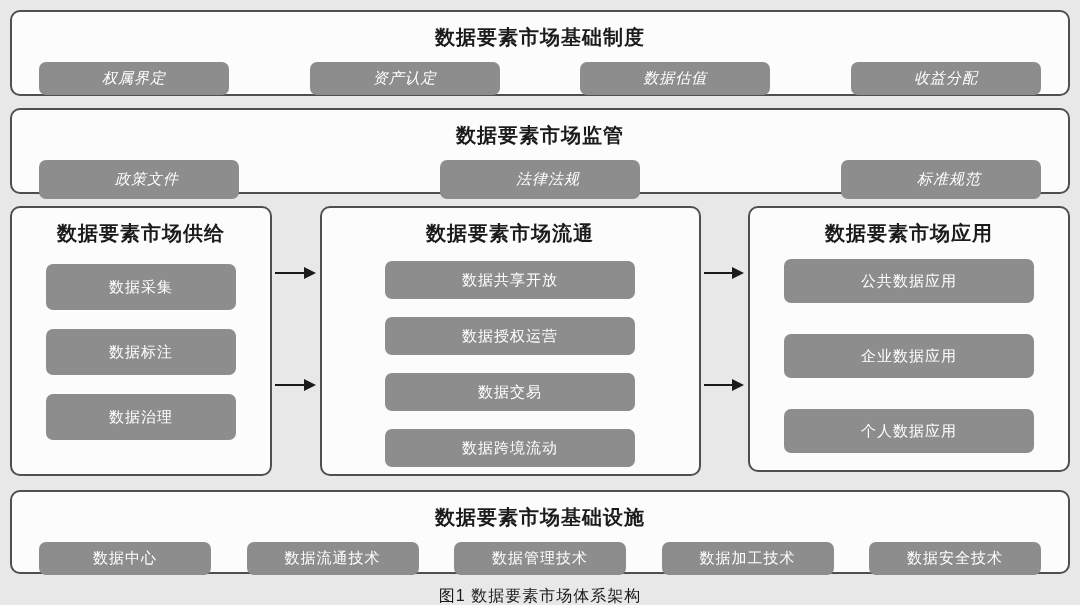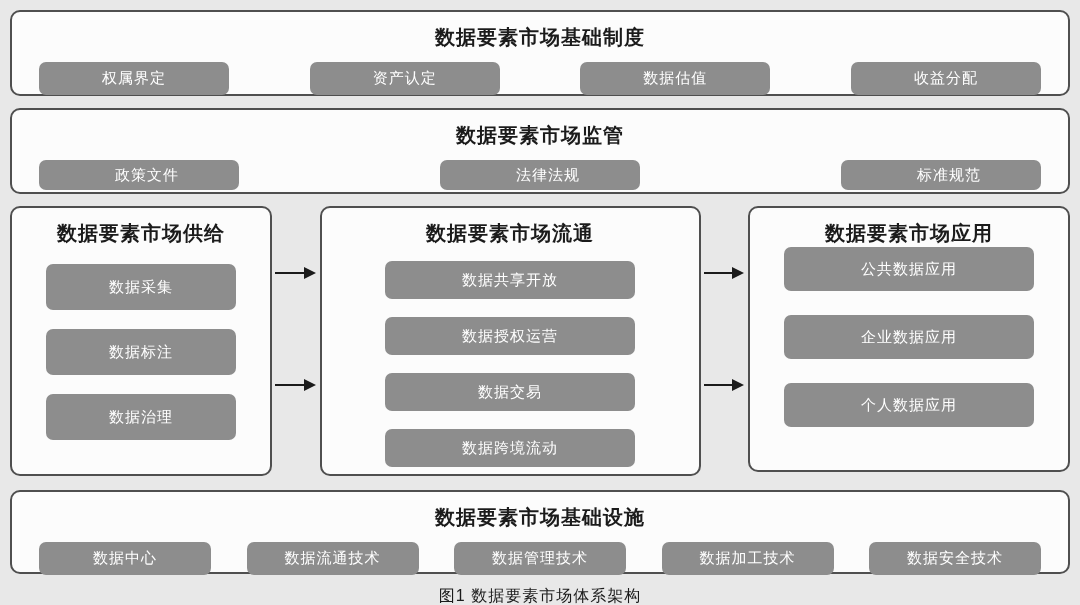--- a/index.html
+++ b/index.html
@@ -50,41 +50,41 @@
     letter-spacing:1px;
   }
   
   .band-box { height:86px; }
   .pill-row {
     display:flex;
     justify-content:space-between;
     padding:0 27px;
     margin-top:11px;
   }
-  .band-box .pill { width:190px; height:33px; }
-  .regulation .pill { width:200px; height:30px;padding-left:16px; }
+  .band-box .pill { width:190px; height:33px;font-style:italic; }
+  .regulation .pill { width:200px; height:39px;padding-left:16px; }
 
   
   .middle-row {
     display:flex;
     height:272px;
     margin-bottom:12px;
   }
   .col-box { margin-bottom:0; }
   .supply      { width:262px; height:270px; }
   .circulation { width:381px; height:270px; }
   .application { width:322px; height:266px; }
   .pill-col {
     display:flex;
     flex-direction:column;
     align-items:center;
   }
   .supply .pill-col      { gap:19px; margin-top:17px; }
   .circulation .pill-col { gap:18px; margin-top:14px; }
-  .application .pill-col { gap:24px; margin-top:0; }
+  .application .pill-col { gap:31px; margin-top:12px; }
   .supply .pill      { width:190px; height:46px; }
   .circulation .pill { width:250px; height:38px; }
   .application .pill { width:250px; height:44px; }
 
   .arrow-zone { flex:1; position:relative; }
   .arrow {
     position:absolute;
     left:3px; right:15px;
     height:2px;
     background: var(--arrow);

